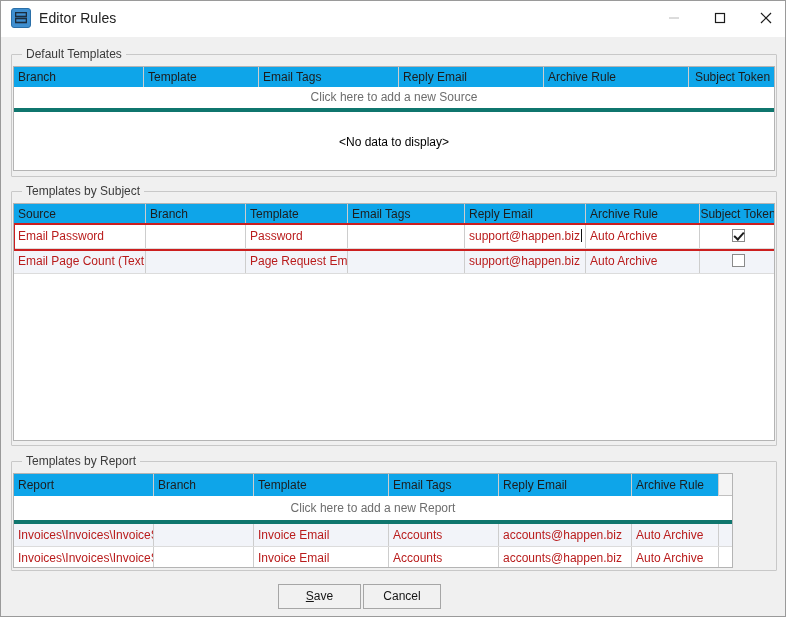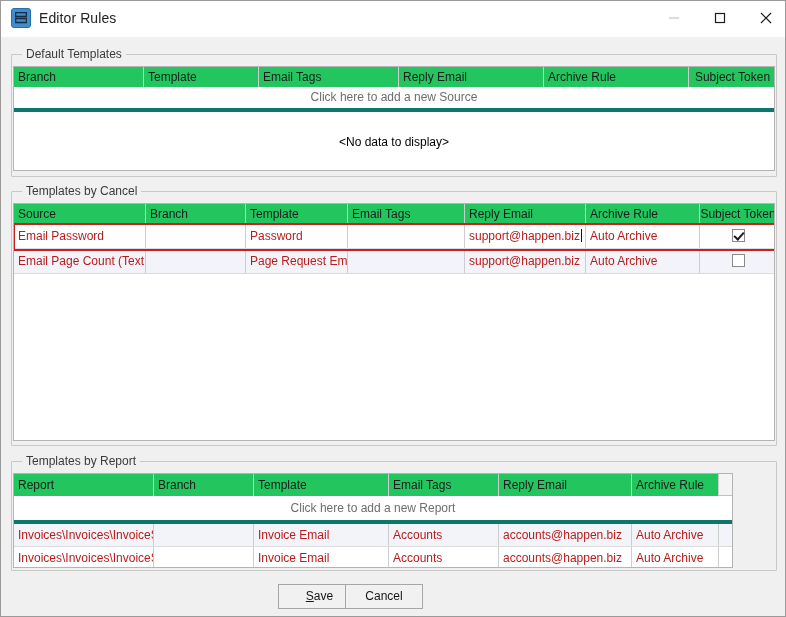--- a/index.html
+++ b/index.html
@@ -108,21 +108,21 @@
     top: 0;
     height: 20px;
     line-height: 20px;
     box-sizing: border-box;
     border-right: 1px solid #cdcdcd;
     padding-left: 4px;
     font-size: 12px;
     color: #1d1d1d;
     white-space: nowrap;
     overflow: hidden;
-    background: #22c55e;
+    background: #0ea5e9;
   }
   .hdr-cell.center { padding-left: 0; text-align: center; }
 
   .data-row {
     height: 25px;
     border-bottom: 1px solid #dcdcdc;
     background: #ffffff;
   }
   .data-row.alt { background: #f2f4f9; }
   .data-cell {
@@ -207,21 +207,21 @@
     background: #f1f1f1;
     border: 1px solid #a6a6a6;
     font-family: "Liberation Sans", sans-serif;
     font-size: 12px;
     color: #151515;
     text-align: center;
     line-height: 23px;
     cursor: default;
   }
   #btn-save   { left: 277px; top: 583px; width: 83px; }
-  #btn-cancel { left: 344px; top: 583px; width: 78px; }
+  #btn-cancel { left: 362px; top: 583px; width: 78px; }
   .accel { text-decoration: underline; }
 </style>
 </head>
 <body>
 
 <div id="window">
 
   <div id="titlebar">
     <div id="title-icon">
       <svg class="glyph" viewBox="0 0 12 12">
@@ -260,21 +260,21 @@
       <div class="hdr-cell" style="left:245px; width:140px;">Email Tags</div>
       <div class="hdr-cell" style="left:385px; width:145px;">Reply Email</div>
       <div class="hdr-cell" style="left:530px; width:145px;">Archive Rule</div>
       <div class="hdr-cell center" style="left:675px; width:87px; border-right:none;">Subject Token</div>
     </div>
     <div class="newrow">Click here to add a new Source</div>
     <div class="nodata">&lt;No data to display&gt;</div>
   </div>
 
   <div class="groupbox" style="left:10px; top:190px; width:766px; height:255px;">
-    <div class="gb-label">Templates by Cancel</div>
+    <div class="gb-label">Templates by Subject</div>
   </div>
 
   <div class="grid" style="left:12px; top:202px; width:762px; height:238px;">
 
     <div class="grid-row hdr-row">
       <div class="hdr-cell" style="left:0px;   width:132px;">Source</div>
       <div class="hdr-cell" style="left:132px; width:100px;">Branch</div>
       <div class="hdr-cell" style="left:232px; width:102px;">Template</div>
       <div class="hdr-cell" style="left:334px; width:117px;">Email Tags</div>
       <div class="hdr-cell" style="left:451px; width:121px;">Reply Email</div>

